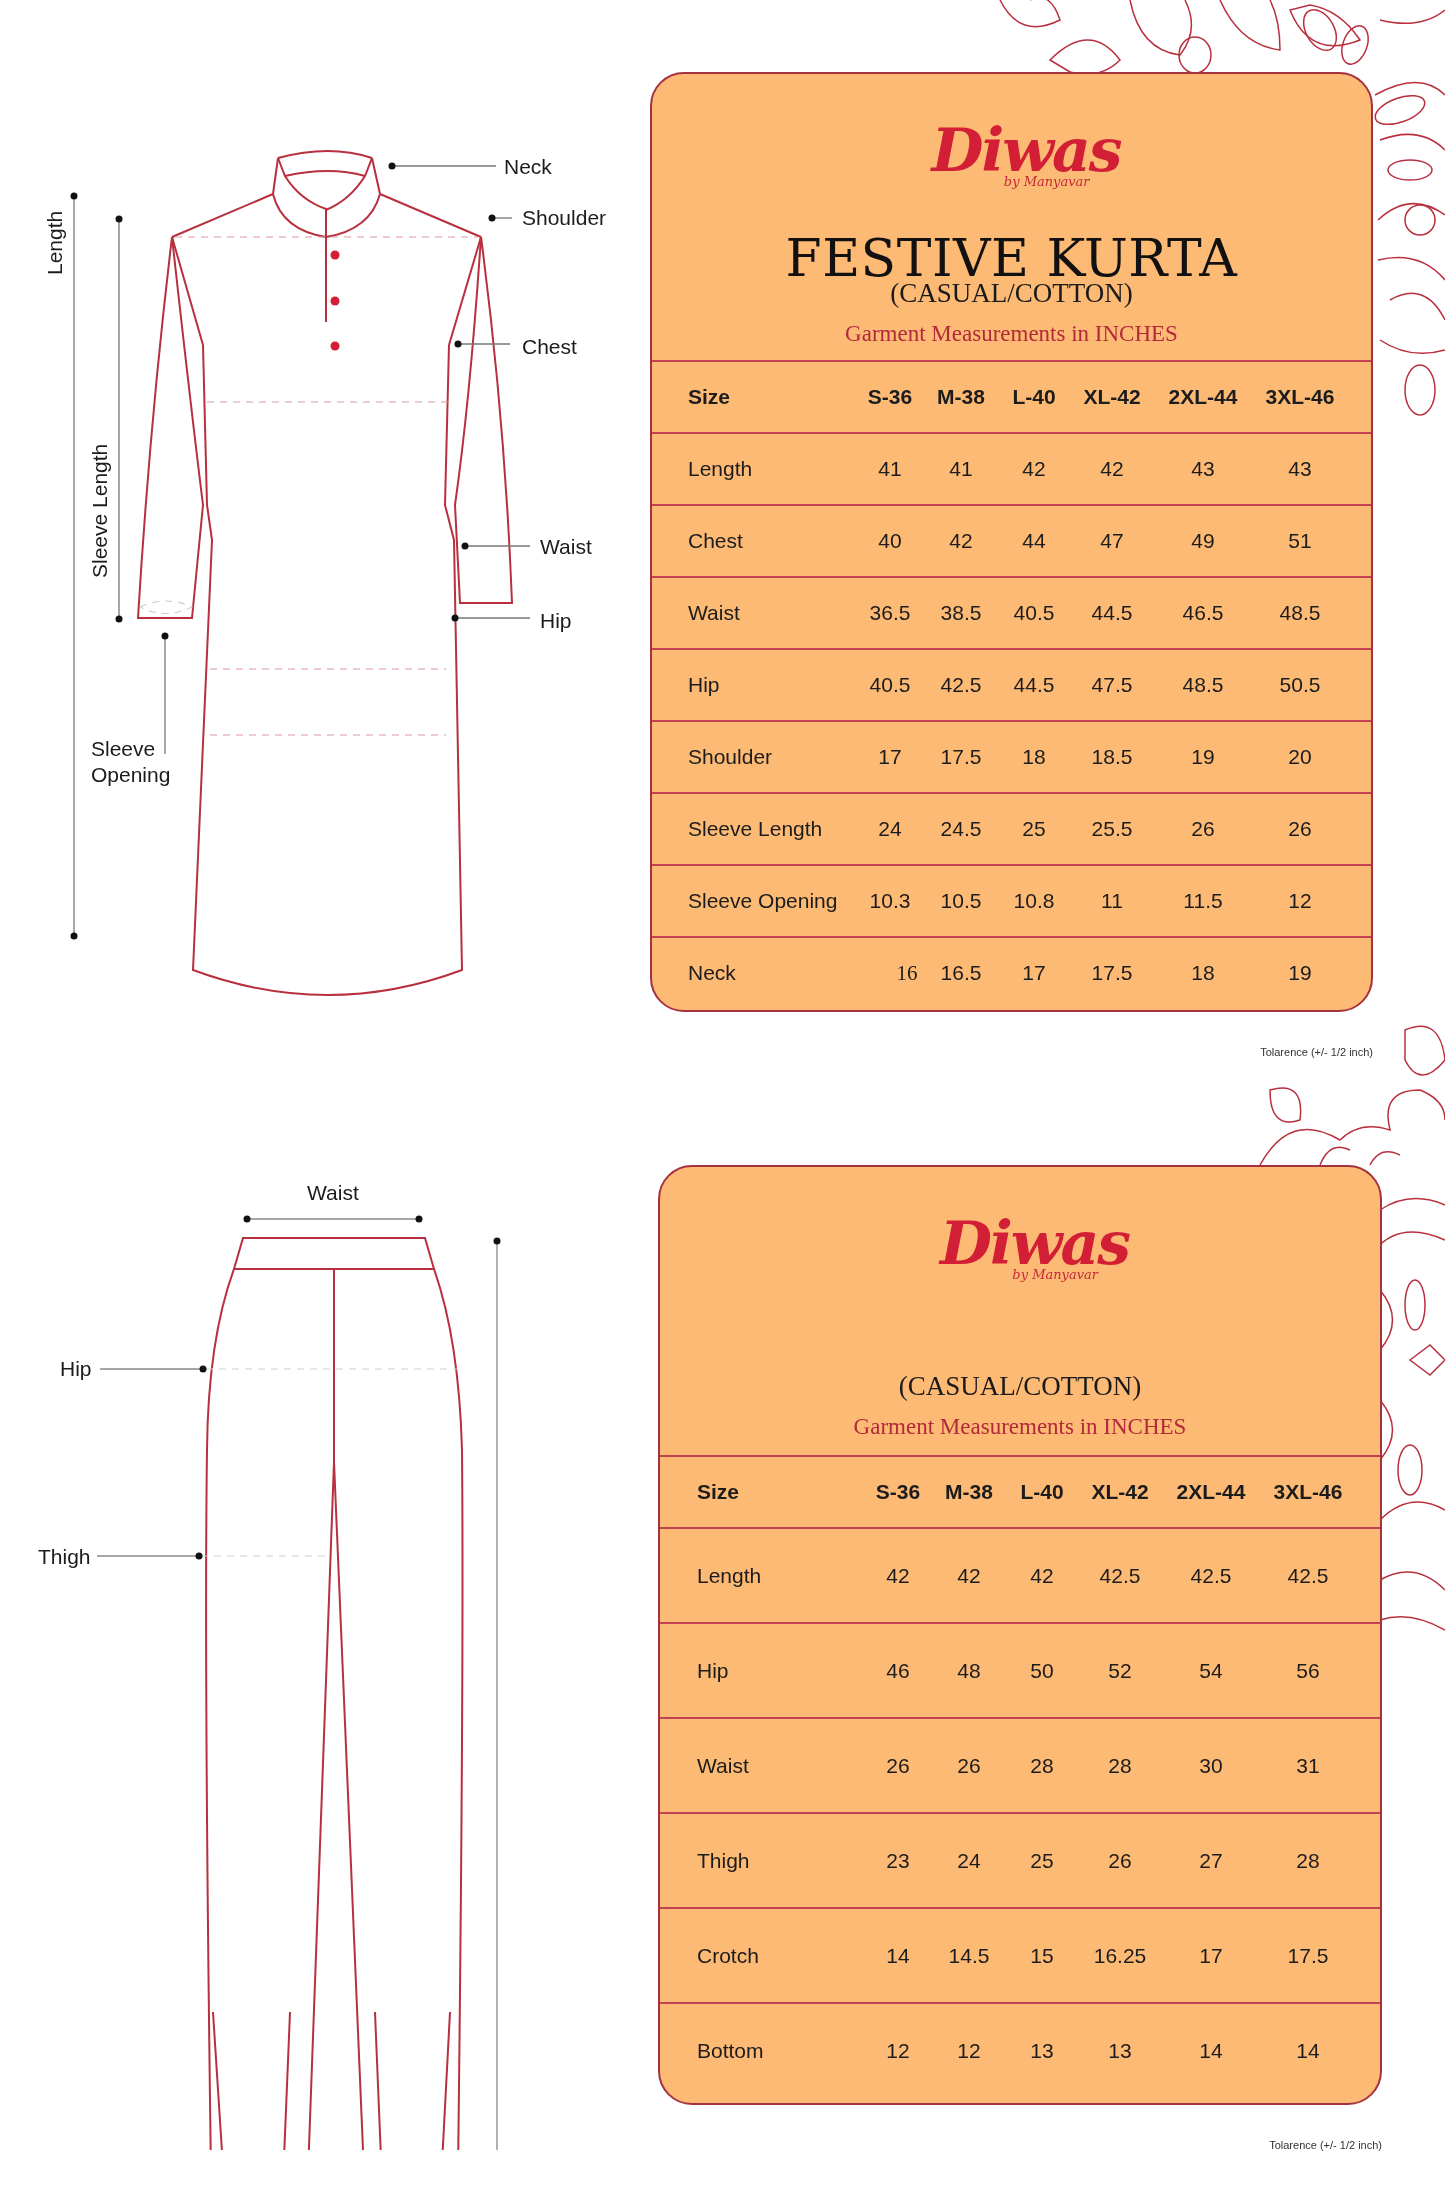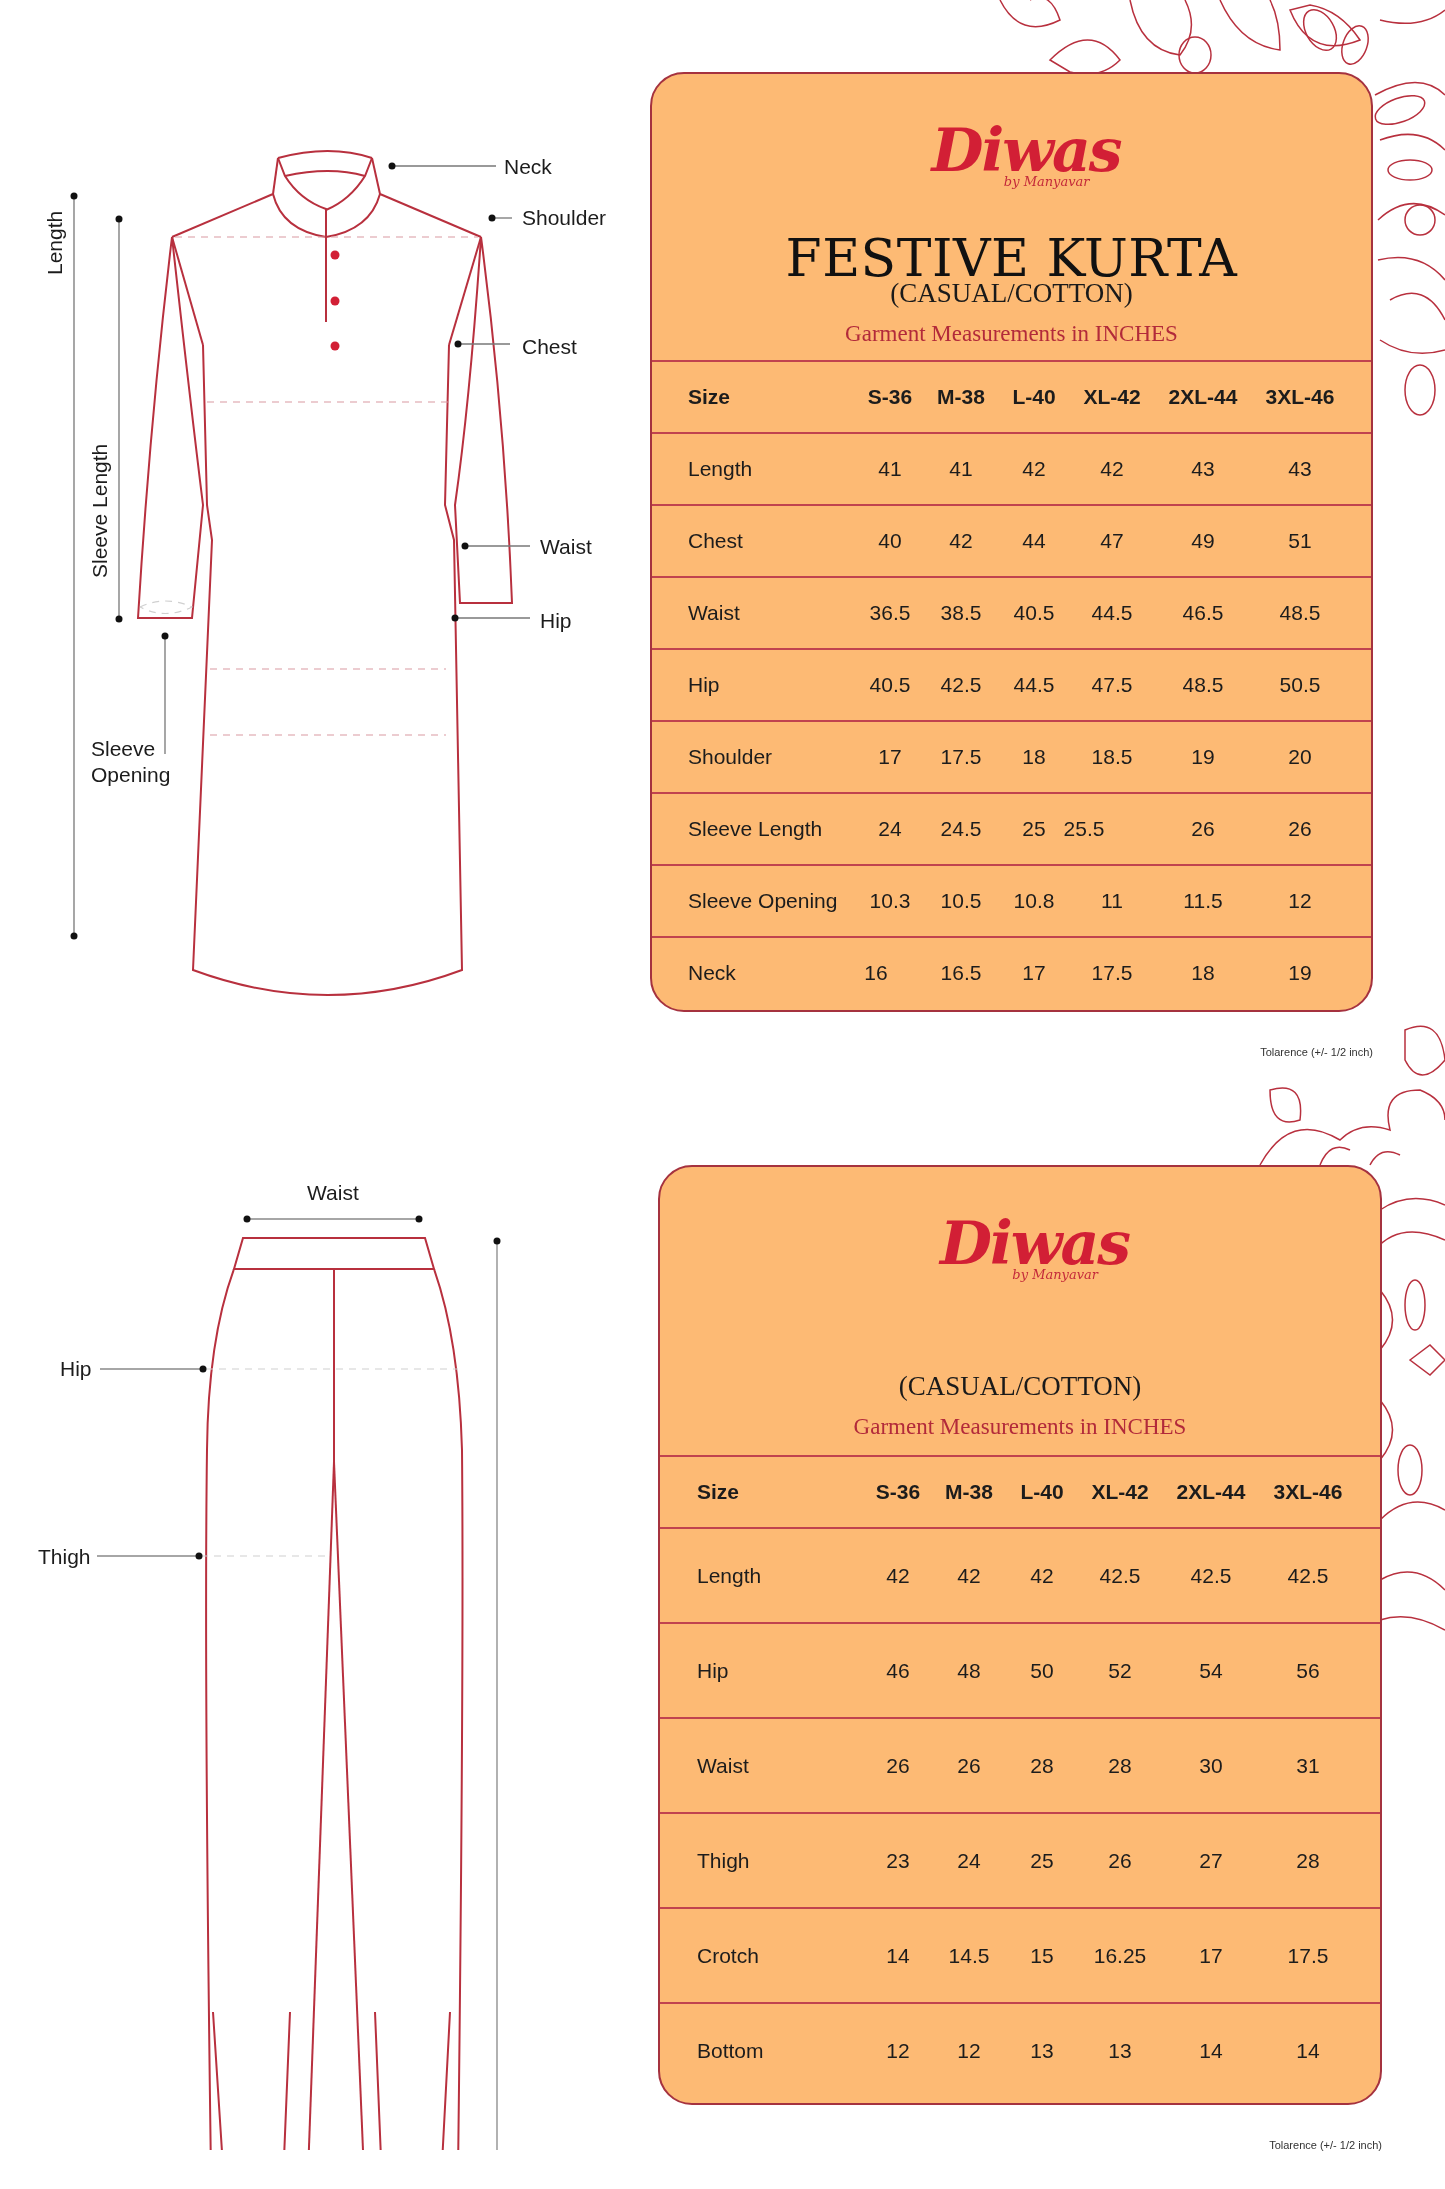--- a/index.html
+++ b/index.html
@@ -258,36 +258,36 @@
       <span class="tcell" style="left:382px;">18</span>
       <span class="tcell" style="left:460px;">18.5</span>
       <span class="tcell" style="left:551px;">19</span>
       <span class="tcell" style="left:648px;">20</span>
     </div>
     <div class="trow" style="height:72px;">
       <span class="tcell label" style="left:36px;">Sleeve Length</span>
       <span class="tcell" style="left:238px;">24</span>
       <span class="tcell" style="left:309px;">24.5</span>
       <span class="tcell" style="left:382px;">25</span>
-      <span class="tcell" style="left:432px;">25.5</span>
+      <span class="tcell" style="left:460px;">25.5</span>
       <span class="tcell" style="left:551px;">26</span>
       <span class="tcell" style="left:648px;">26</span>
     </div>
     <div class="trow" style="height:72px;">
       <span class="tcell label" style="left:36px;">Sleeve Opening</span>
       <span class="tcell" style="left:238px;">10.3</span>
       <span class="tcell" style="left:309px;">10.5</span>
       <span class="tcell" style="left:382px;">10.8</span>
       <span class="tcell" style="left:460px;">11</span>
       <span class="tcell" style="left:551px;">11.5</span>
       <span class="tcell" style="left:648px;">12</span>
     </div>
     <div class="trow" style="height:72px;">
       <span class="tcell label" style="left:36px;">Neck</span>
-      <span class="tcell" style="left:224px;">16</span>
+      <span class="tcell" style="left:255px;font-family:Liberation Serif, serif;">16</span>
       <span class="tcell" style="left:309px;">16.5</span>
       <span class="tcell" style="left:382px;">17</span>
       <span class="tcell" style="left:460px;">17.5</span>
       <span class="tcell" style="left:551px;">18</span>
       <span class="tcell" style="left:648px;">19</span>
     </div>
   </div>
 </div>
 <span class="tolerance" style="right:72px;top:1046px;">Tolarence (+/- 1/2 inch)</span>
 

